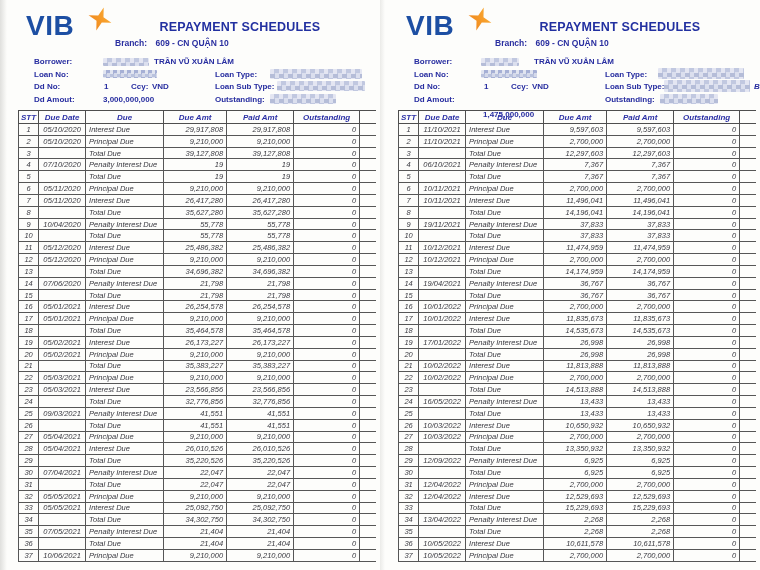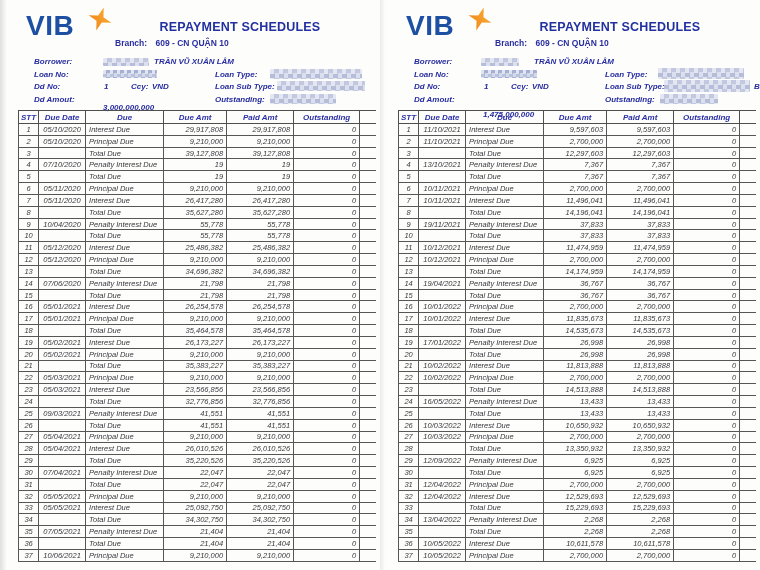--- a/index.html
+++ b/index.html
@@ -41,21 +41,21 @@
   }
   .branch {
     position:absolute; left:115px; top:38px; width:250px; 
     font-size:8.5px; font-weight:bold; color:#2a2fa0;
     white-space:nowrap;
   }
   .branch .bv { margin-left:6px; }
 
   
   .flabel, .fvalue {
-    position:absolute; font-size:8px; font-weight:bold; font-style:italic;
+    position:absolute; font-size:8px; font-weight:bold; 
     color:#272da0; white-space:nowrap;
   }
   .redact { position:absolute; border-radius:1px;
     background:
       conic-gradient(#b7bfdc 25%, #d6daec 0 50%, #a9b3d3 0 75%, #e0e3f1 0)
       0 0 / 9px 9px;
     opacity:.85;
   }
   .redact.txt {
     background:
@@ -124,21 +124,21 @@
     <span class="redact" style="left:270px; top:69px; width:92px; height:10px;"></span>
 
     <span class="flabel" style="left:34px; top:82px;">Dd No:</span>
     <span class="fvalue" style="left:104px; top:82px;">1</span>
     <span class="flabel" style="left:131px; top:82px;">Ccy:</span>
     <span class="fvalue" style="left:152px; top:82px;">VND</span>
     <span class="flabel" style="left:215px; top:82px;">Loan Sub Type:</span>
     <span class="redact" style="left:277px; top:81px; width:88px; height:10px;"></span>
 
     <span class="flabel" style="left:34px; top:95px;">Dd Amout:</span>
-    <span class="fvalue" style="left:103px; top:95px;margin-top:8px;">3,000,000,000</span>
+    <span class="fvalue" style="left:103px; top:95px;">3,000,000,000</span>
     <span class="flabel" style="left:215px; top:95px;">Outstanding:</span>
     <span class="redact" style="left:270px; top:94px; width:66px; height:10px;"></span>
 
     <table class="sched">
       <colgroup>
         <col style="width:17px">
           <col style="width:47px">
           <col style="width:78px">
         <col style="width:63px">
           <col style="width:67px">
@@ -573,21 +573,21 @@
             <td class="c">3</td>
             <td class="c"></td>
             <td class="l">Total Due</td>
             <td class="r">12,297,603</td>
             <td class="r">12,297,603</td>
             <td class="r">0</td>
             <td class="cut"></td>
           </tr>
           <tr>
             <td class="c">4</td>
-            <td class="c">13/10/2021</td>
+            <td class="c">06/10/2021</td>
             <td class="l">Penalty Interest Due</td>
             <td class="r">7,367</td>
             <td class="r">7,367</td>
             <td class="r">0</td>
             <td class="cut"></td>
           </tr>
           <tr>
             <td class="c">5</td>
             <td class="c"></td>
             <td class="l">Total Due</td>

